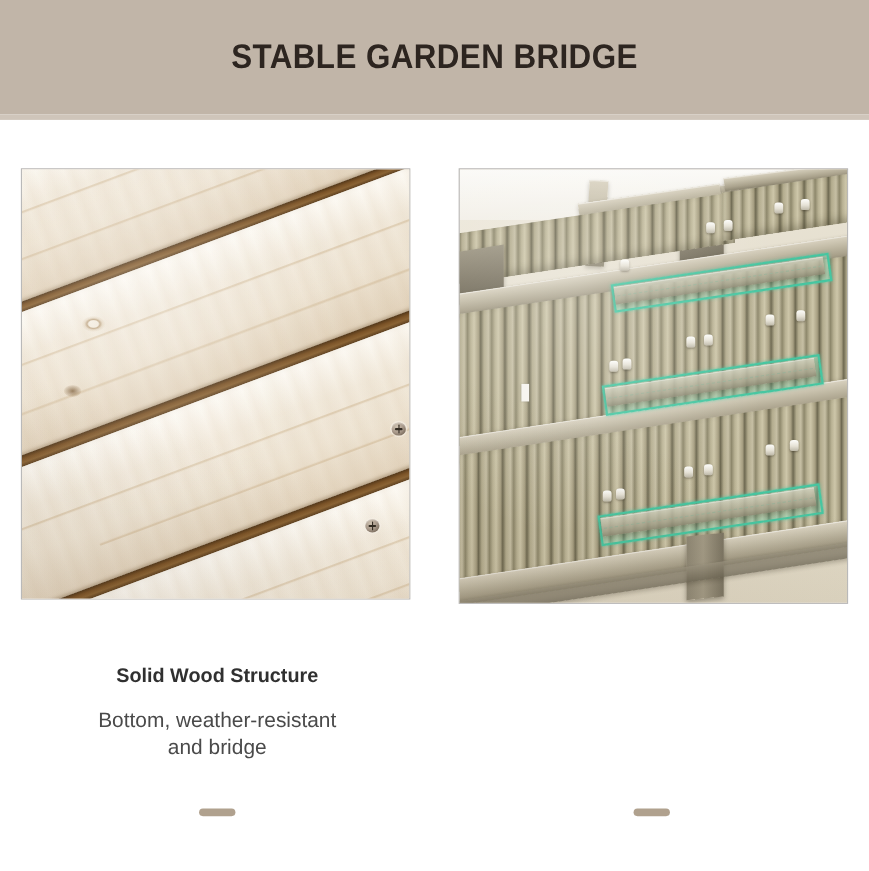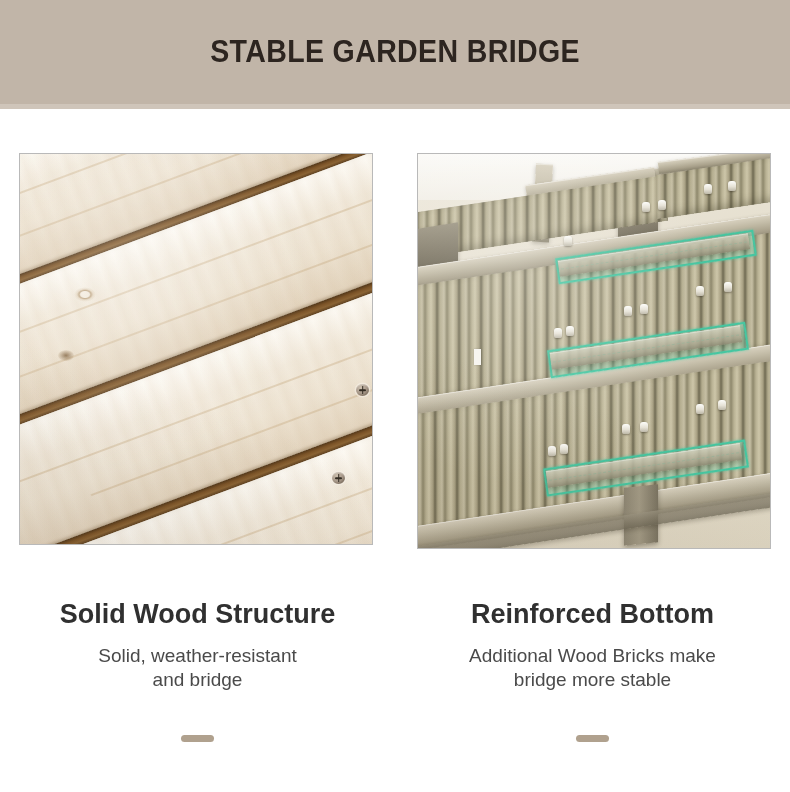--- a/index.html
+++ b/index.html
@@ -256,21 +256,21 @@
     position: absolute;
     left: 0; top: 600px;
     width: 790px;
     display: flex;
   }
   .caption-col {
     width: 50%;
     text-align: center;
   }
   .caption-title {
-    font-size: 27px;
+    font-size: 18px;
     font-weight: bold;
     color: #303030;
     line-height: 28px;
     margin: 0;
   }
   .caption-sub {
     font-size: 19px;
     color: #4a4a4a;
     line-height: 24px;
     margin: 16px 0 0 0;
@@ -410,29 +410,22 @@
 
       <div class="photo-shade"></div>
     </div>
   </div>
 </div>
 
 <div class="captions">
   <div class="caption-col">
     <p class="caption-title">Solid Wood Structure</p>
     <p class="caption-sub">
-      <span>Solid, weather-resistant</span><br>
+      <span>Bottom, weather-resistant</span><br>
       <span>and bridge</span>
-    </p>
-  </div>
-  <div class="caption-col">
-    <p class="caption-title">Reinforced Bottom</p>
-    <p class="caption-sub">
-      <span>Additional Wood Bricks make</span><br>
-      <span>bridge more stable</span>
     </p>
   </div>
 </div>
 
 <div class="dashes">
   <div class="dash-col">
     <div class="dash"></div>
   </div>
   <div class="dash-col">
     <div class="dash"></div>

